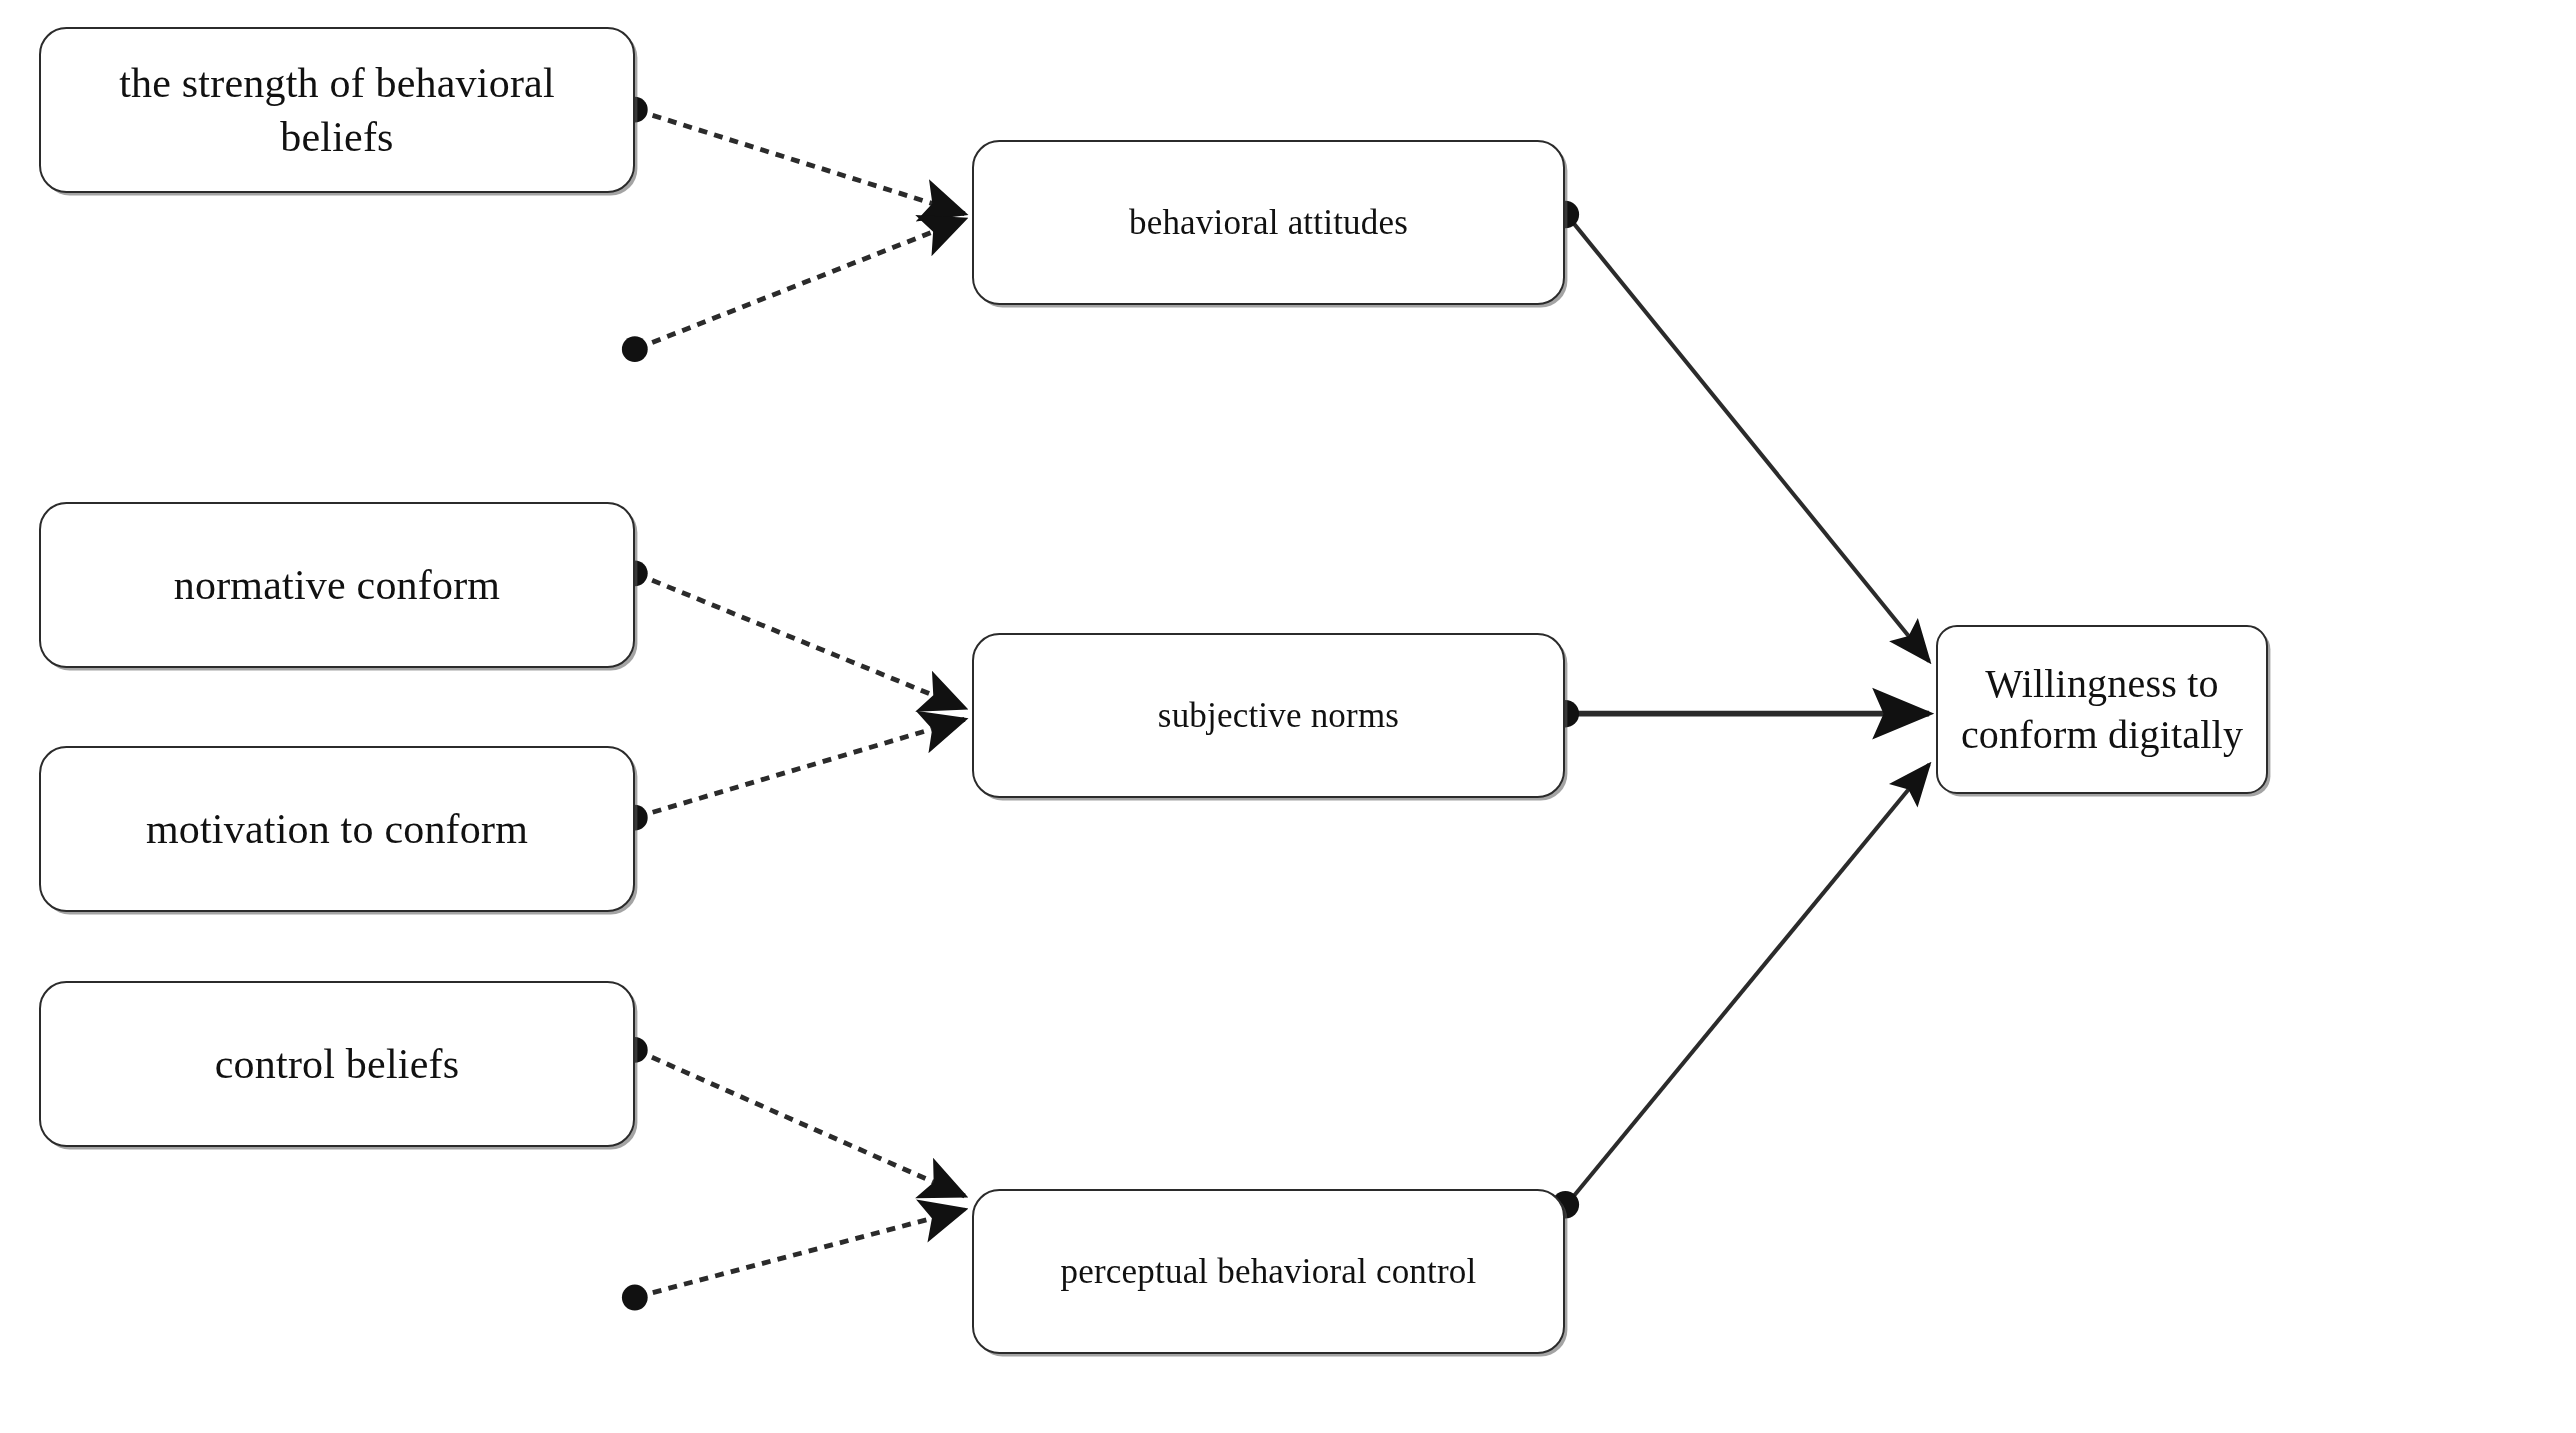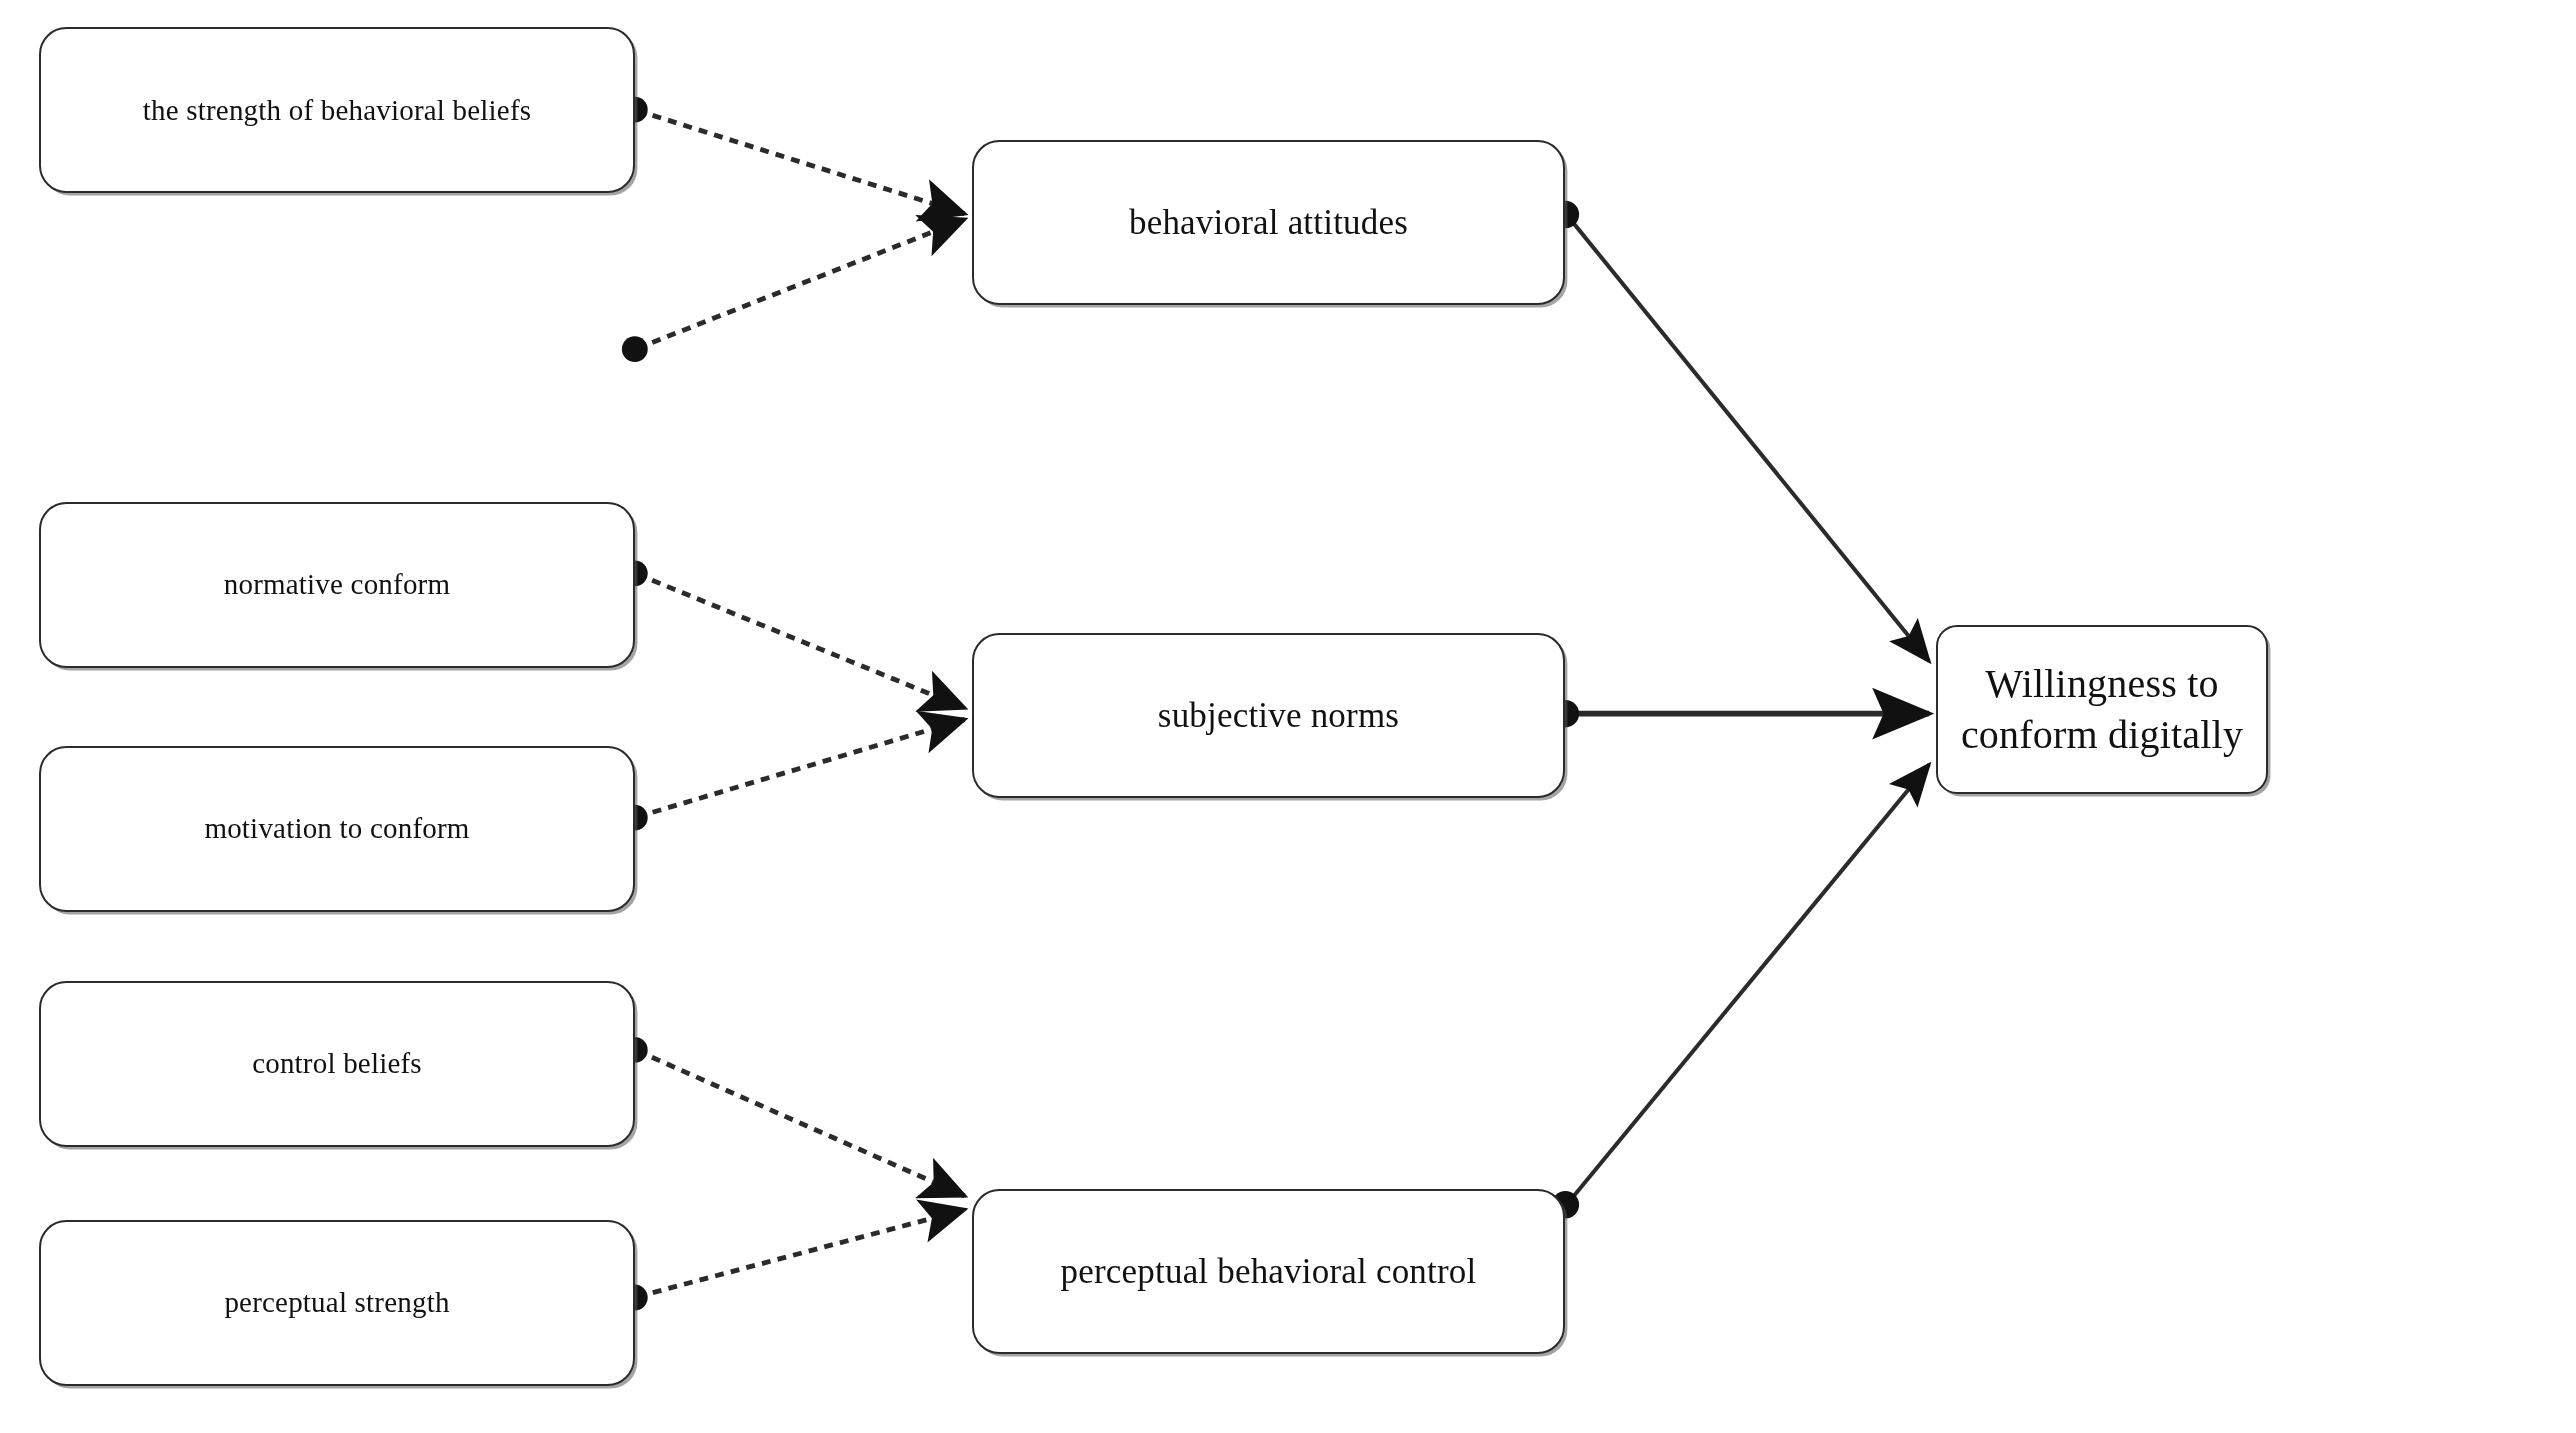--- a/index.html
+++ b/index.html
@@ -46,21 +46,21 @@
     color: #111111;
     letter-spacing: 0.2px;
   }
   
   .col-left {
     left: 39px;
     width: 596px;
     height: 166px;
   }
   .col-left .label {
-    font-size: 29px;
+    font-size: 42px;
     font-family: "Liberation Serif", "DejaVu Serif", serif;
   }
   
   .col-mid {
     left: 972px;
     width: 593px;
     height: 165px;
   }
   .col-mid .label {
     font-size: 35px;
@@ -157,23 +157,20 @@
   </div>
 
   <div class="node col-left n4">
     <span class="label">motivation to conform</span>
   </div>
 
   <div class="node col-left n5">
     <span class="label">control beliefs</span>
   </div>
 
-  <div class="node col-left n6">
-    <span class="label">perceptual strength</span>
-  </div>
 
   <div class="node col-mid m1">
     <span class="label">behavioral attitudes</span>
   </div>
 
   <div class="node col-mid m2">
     <span class="label">subjective norms</span>
   </div>
 
   <div class="node col-mid m3">

